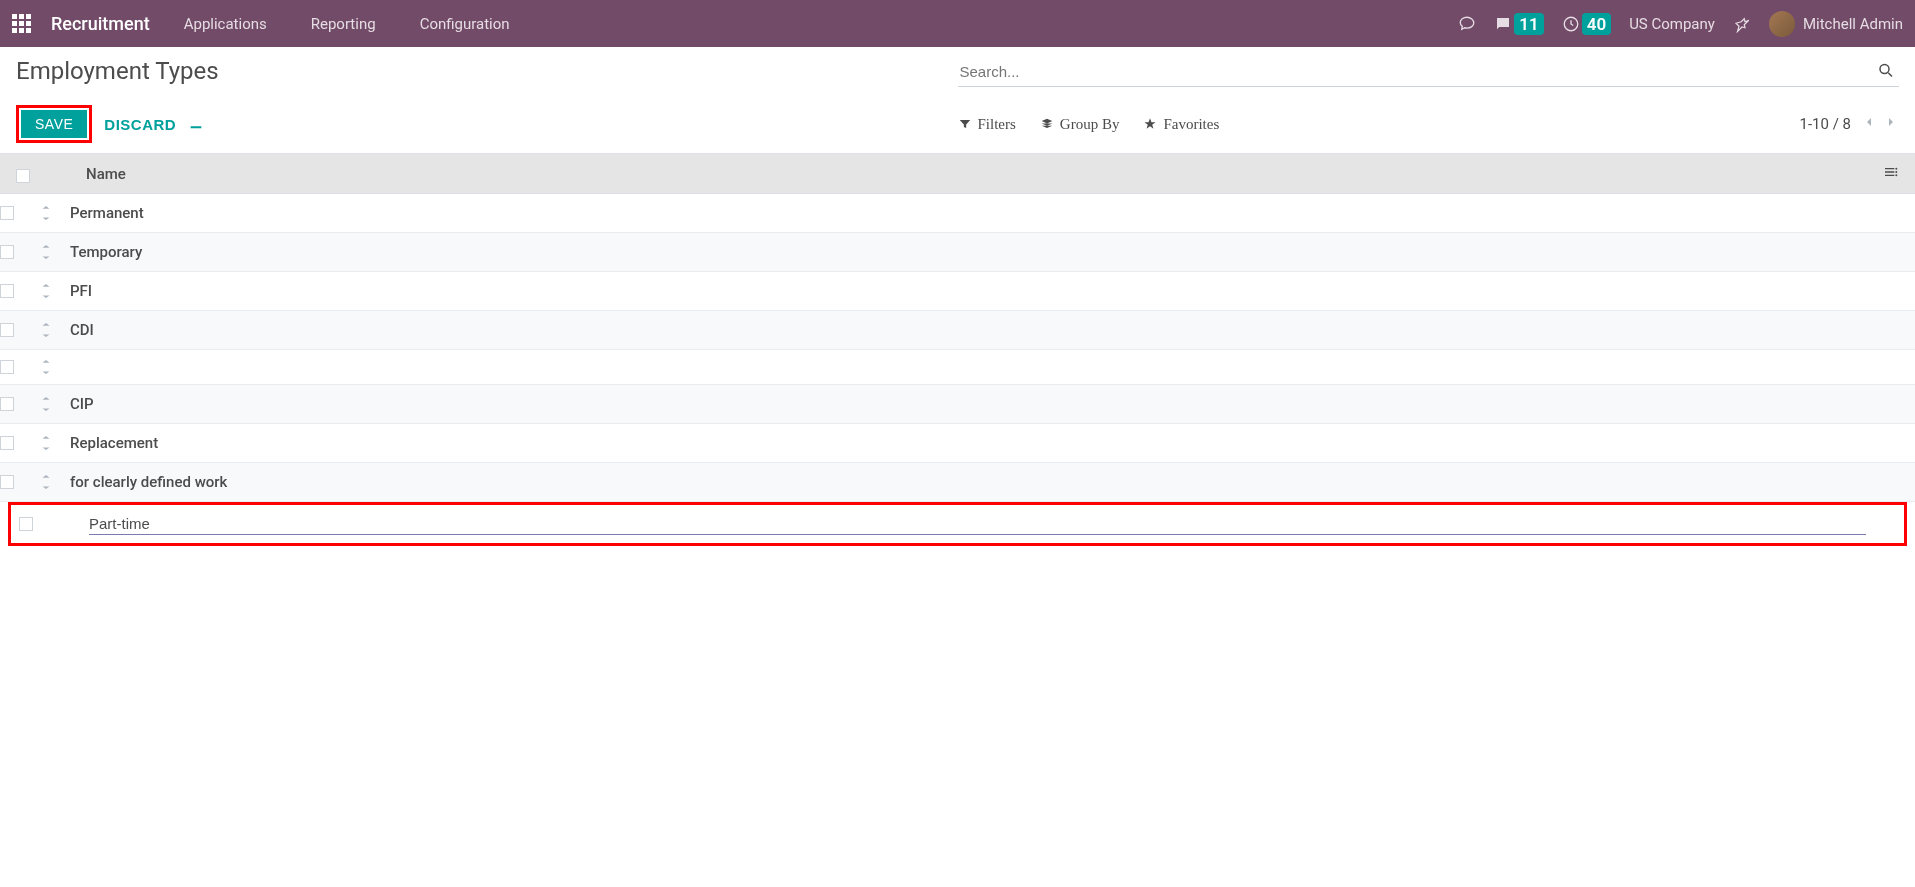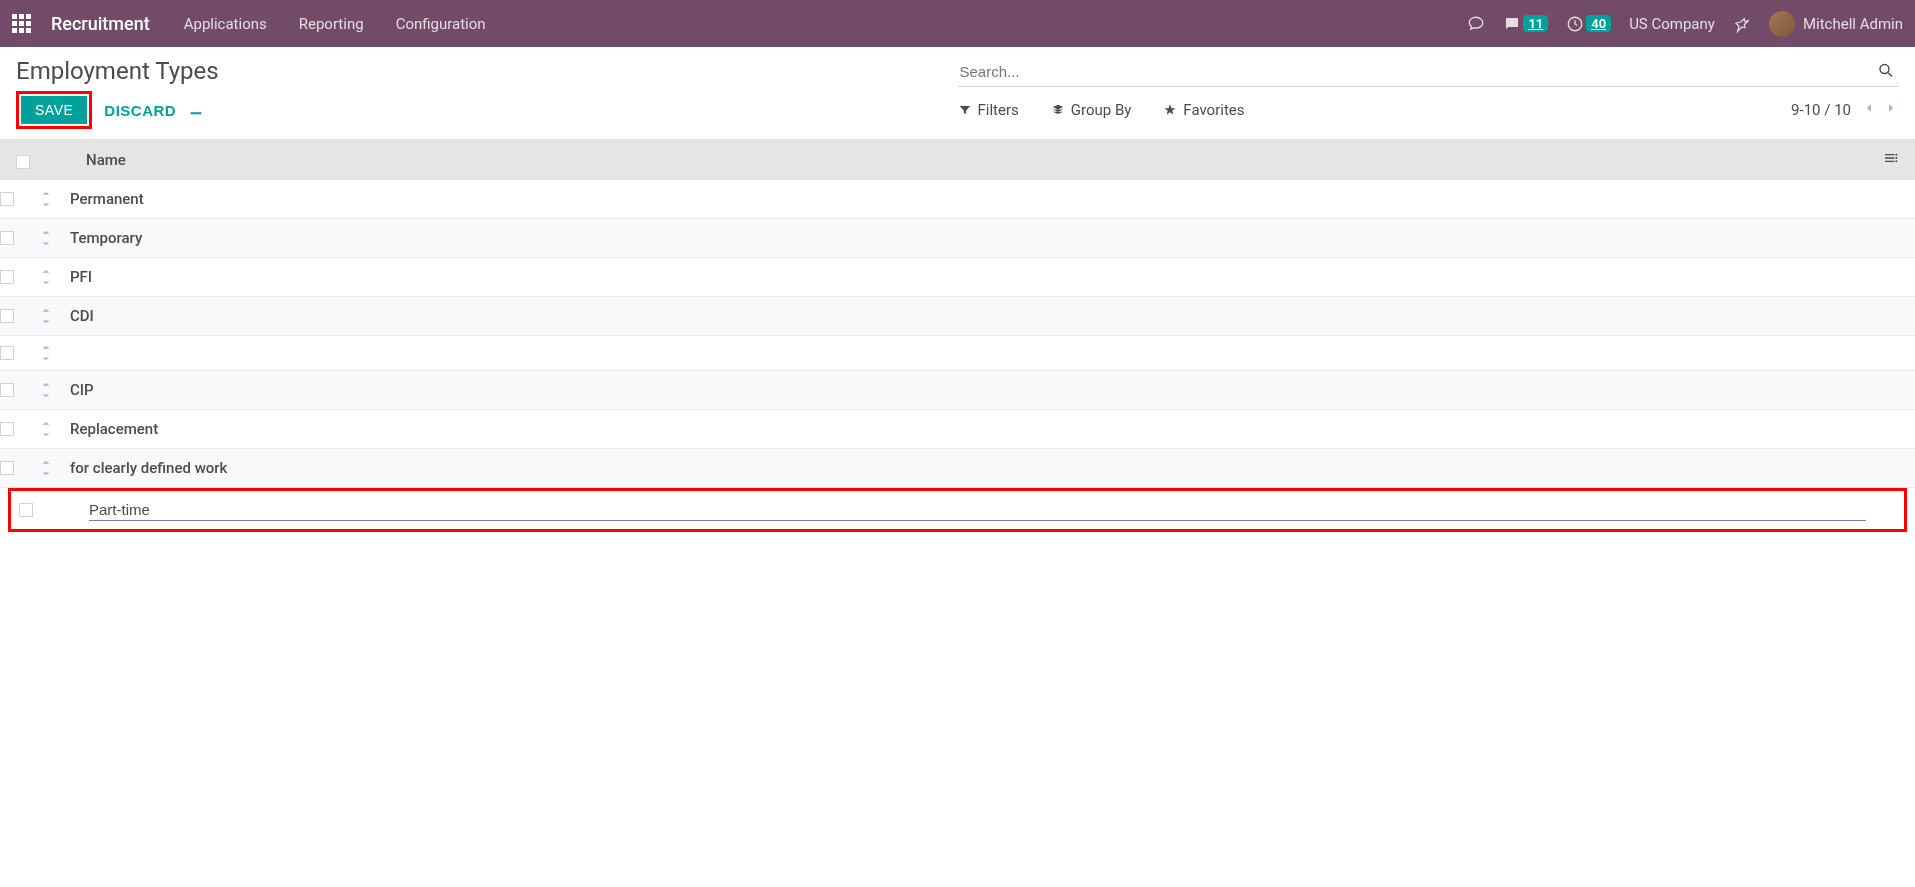--- a/index.html
+++ b/index.html
@@ -4,49 +4,49 @@
 <style>
 * { margin: 0; padding: 0; box-sizing: border-box; }
 body { font-family: -apple-system, BlinkMacSystemFont, "Segoe UI", Roboto, "Helvetica Neue", Arial, sans-serif; font-size: 14px; color: #4c4c4c; background: #fff; }
 
 
 .navbar { background: #714B67; color: #fff; height: 47px; display: flex; align-items: center; padding: 0 12px; }
 .navbar-left { display: flex; align-items: center; gap: 20px; }
 .apps-icon { display: grid; grid-template-columns: repeat(3, 5px); grid-template-rows: repeat(3, 5px); gap: 2px; cursor: pointer; }
 .apps-icon span { background: #fff; width: 5px; height: 5px; }
 .brand { font-size: 18px; font-weight: 500; color: #fff; }
-.nav-links { display: flex; gap: 32px; margin-left: 14px; }
+.nav-links { display: flex; gap: 44px; margin-left: 14px; }
 .nav-link { color: #e6dce3; font-size: 15px; cursor: pointer; }
 .navbar-right { margin-left: auto; display: flex; align-items: center; gap: 18px; }
 .nav-icon { color: #e6dce3; cursor: pointer; display: flex; align-items: center; }
 .nav-icon svg { width: 18px; height: 18px; fill: currentColor; }
-.badge { background: #00A09D; color: #fff; font-size: 13px; padding: 1px 5px; border-radius: 4px; margin-left: 2px; font-weight: 600; text-decoration: underline; }
+.badge { background: #00A09D; color: #fff; font-size: 17px; padding: 1px 5px; border-radius: 4px; margin-left: 2px; font-weight: 600; }
 .company { color: #e6dce3; font-size: 15px; }
 .avatar { width: 26px; height: 26px; border-radius: 50%; background: linear-gradient(135deg, #a47854, #7a5a3a); display: inline-block; }
 .user-area { display: flex; align-items: center; gap: 8px; }
 .user-name { color: #e6dce3; font-size: 15px; }
 
 
 .cp { padding: 10px 16px 0; border-bottom: 1px solid #dee2e6; }
-.cp-top { display: flex; align-items: flex-start; margin-bottom: 4px; }
+.cp-top { display: flex; align-items: flex-start; margin-bottom: 18px; }
 .cp-title { font-size: 24px; color: #4c4c4c; flex: 0 0 50%; }
 .cp-search { flex: 1; position: relative; border-bottom: 1px solid #ced4da; }
 .cp-search input { width: 100%; border: none; outline: none; font-size: 15px; padding: 6px 30px 6px 2px; color: #4c4c4c; }
 .cp-search-icon { position: absolute; right: 4px; top: 50%; transform: translateY(-50%); color: #4c4c4c; }
 .cp-search-icon svg { width: 18px; height: 18px; fill: none; stroke: currentColor; stroke-width: 2; }
 
 .cp-bottom { display: flex; align-items: center; padding-bottom: 10px; }
 .cp-buttons { display: flex; align-items: center; gap: 12px; flex: 0 0 50%; }
 .btn-save { background: #00A09D; color: #fff; border: none; padding: 6px 14px; font-size: 14px; font-weight: 400; cursor: pointer; letter-spacing: 0.5px; }
 .btn-discard { background: none; border: none; color: #00A09D; font-size: 15px; font-weight: 600; cursor: pointer; letter-spacing: 0.5px; }
 .btn-export { color: #00A09D; cursor: pointer; }
 .btn-export svg { width: 16px; height: 16px; fill: currentColor; }
 .highlight-save { border: 3px solid #ff0000; display: inline-block; padding: 2px; }
 
-.cp-tools { display: flex; align-items: flex-end; gap: 32px; }
+.cp-tools { display: flex; align-items: flex-end; gap: 24px; font-family: Liberation Serif, serif; }
 .tool-btn { display: flex; align-items: center; gap: 6px; color: #4c4c4c; cursor: pointer; font-size: 15px; }
 .tool-btn svg { width: 14px; height: 14px; fill: currentColor; }
 .pager { margin-left: auto; display: flex; align-items: center; gap: 10px; color: #4c4c4c; font-size: 15px; }
 .pager-arrows { display: flex; gap: 6px; }
 .pager-arrow { color: #adb5bd; cursor: pointer; }
 .pager-arrow svg { width: 16px; height: 16px; fill: currentColor; }
 
 
 .list-header { display: flex; align-items: flex-end; padding: 10px 16px; border-bottom: 1px solid #dee2e6; background: #e5e5e5; color: #4c4c4c; }
 .col-check { width: 40px; display: flex; align-items: center; }
@@ -160,21 +160,21 @@
         <span>Group By</span>
       </div>
       <div class="tool-btn">
         <svg viewBox="0 0 24 24">
             <path d="M12 2l2.5 7h7l-5.7 4.2 2.2 7L12 16l-6 4.2 2.2-7L2.5 9h7L12 2z"></path>
           </svg>
         <span>Favorites</span>
       </div>
     </div>
     <div class="pager">
-      <span>9-10 / 10</span>
+      <span>1-10 / 8</span>
       <div class="pager-arrows">
         <span class="pager-arrow">
           <svg viewBox="0 0 24 24">
               <path d="M15 6l-6 6 6 6"></path>
             </svg>
         </span>
         <span class="pager-arrow">
           <svg viewBox="0 0 24 24">
               <path d="M9 6l6 6-6 6"></path>
             </svg>

